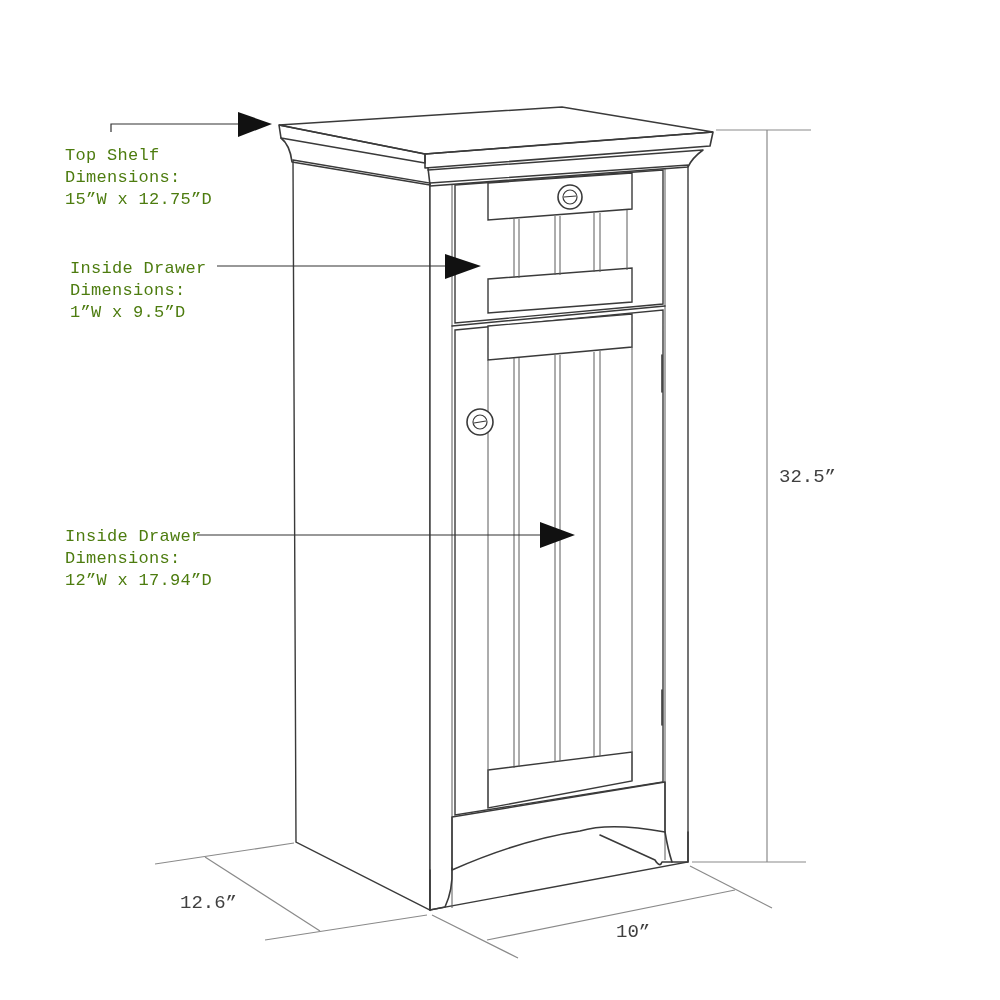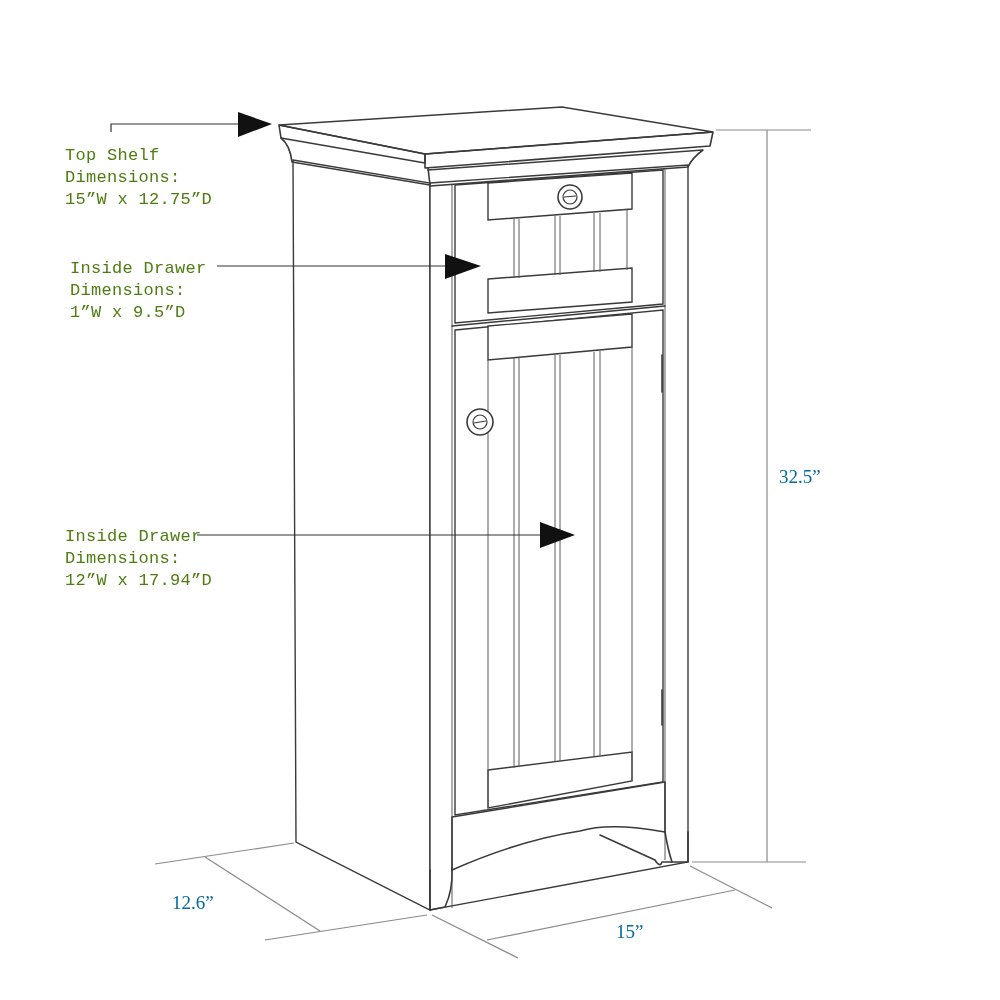--- a/index.html
+++ b/index.html
@@ -9,23 +9,23 @@
       position: absolute;
       font-family: Liberation Mono, monospace;
       font-size: 17px;
       line-height: 22px;
       color: #4d7c0f;
       letter-spacing: 0.3px;
       white-space: nowrap;
     }
     .dim {
       position: absolute;
-      font-family: Liberation Serif, serif;
+      font-family: Liberation Mono, monospace;
       font-size: 19px;
-      color: #0369a1;
+      color: #404040;
       white-space: nowrap;
     }
     .stroke { fill: none; stroke: #3a3a3a; stroke-width: 1.6; stroke-linejoin: round; stroke-linecap: round; }
     .thin { fill: none; stroke: #5a5a5a; stroke-width: 1; }
     .dimline { fill: none; stroke: #8a8a8a; stroke-width: 1.2; }
     .leader { fill: none; stroke: #333333; stroke-width: 1.2; }
     .arrow { fill: #111111; stroke: none; }
     .panel { fill: #ffffff; stroke: #3a3a3a; stroke-width: 1.4; }
   </style>
 </head>
@@ -157,16 +157,16 @@
     <div>1”W x 9.5”D</div>
   </div>
 
   <div class="label" style="left:65px; top:526px;">
     <div>Inside Drawer</div>
     <div>Dimensions:</div>
     <div>12”W x 17.94”D</div>
   </div>
 
   <div class="dim" style="left:779px; top:466px;">32.5”</div>
-  <div class="dim" style="left:172px; top:892px;">12.6”</div>
-  <div class="dim" style="left:616px; top:921px;">15”</div>
+  <div class="dim" style="left:180px; top:892px;">12.6”</div>
+  <div class="dim" style="left:616px; top:921px;">10”</div>
 
 </div>
 
 </body></html>

